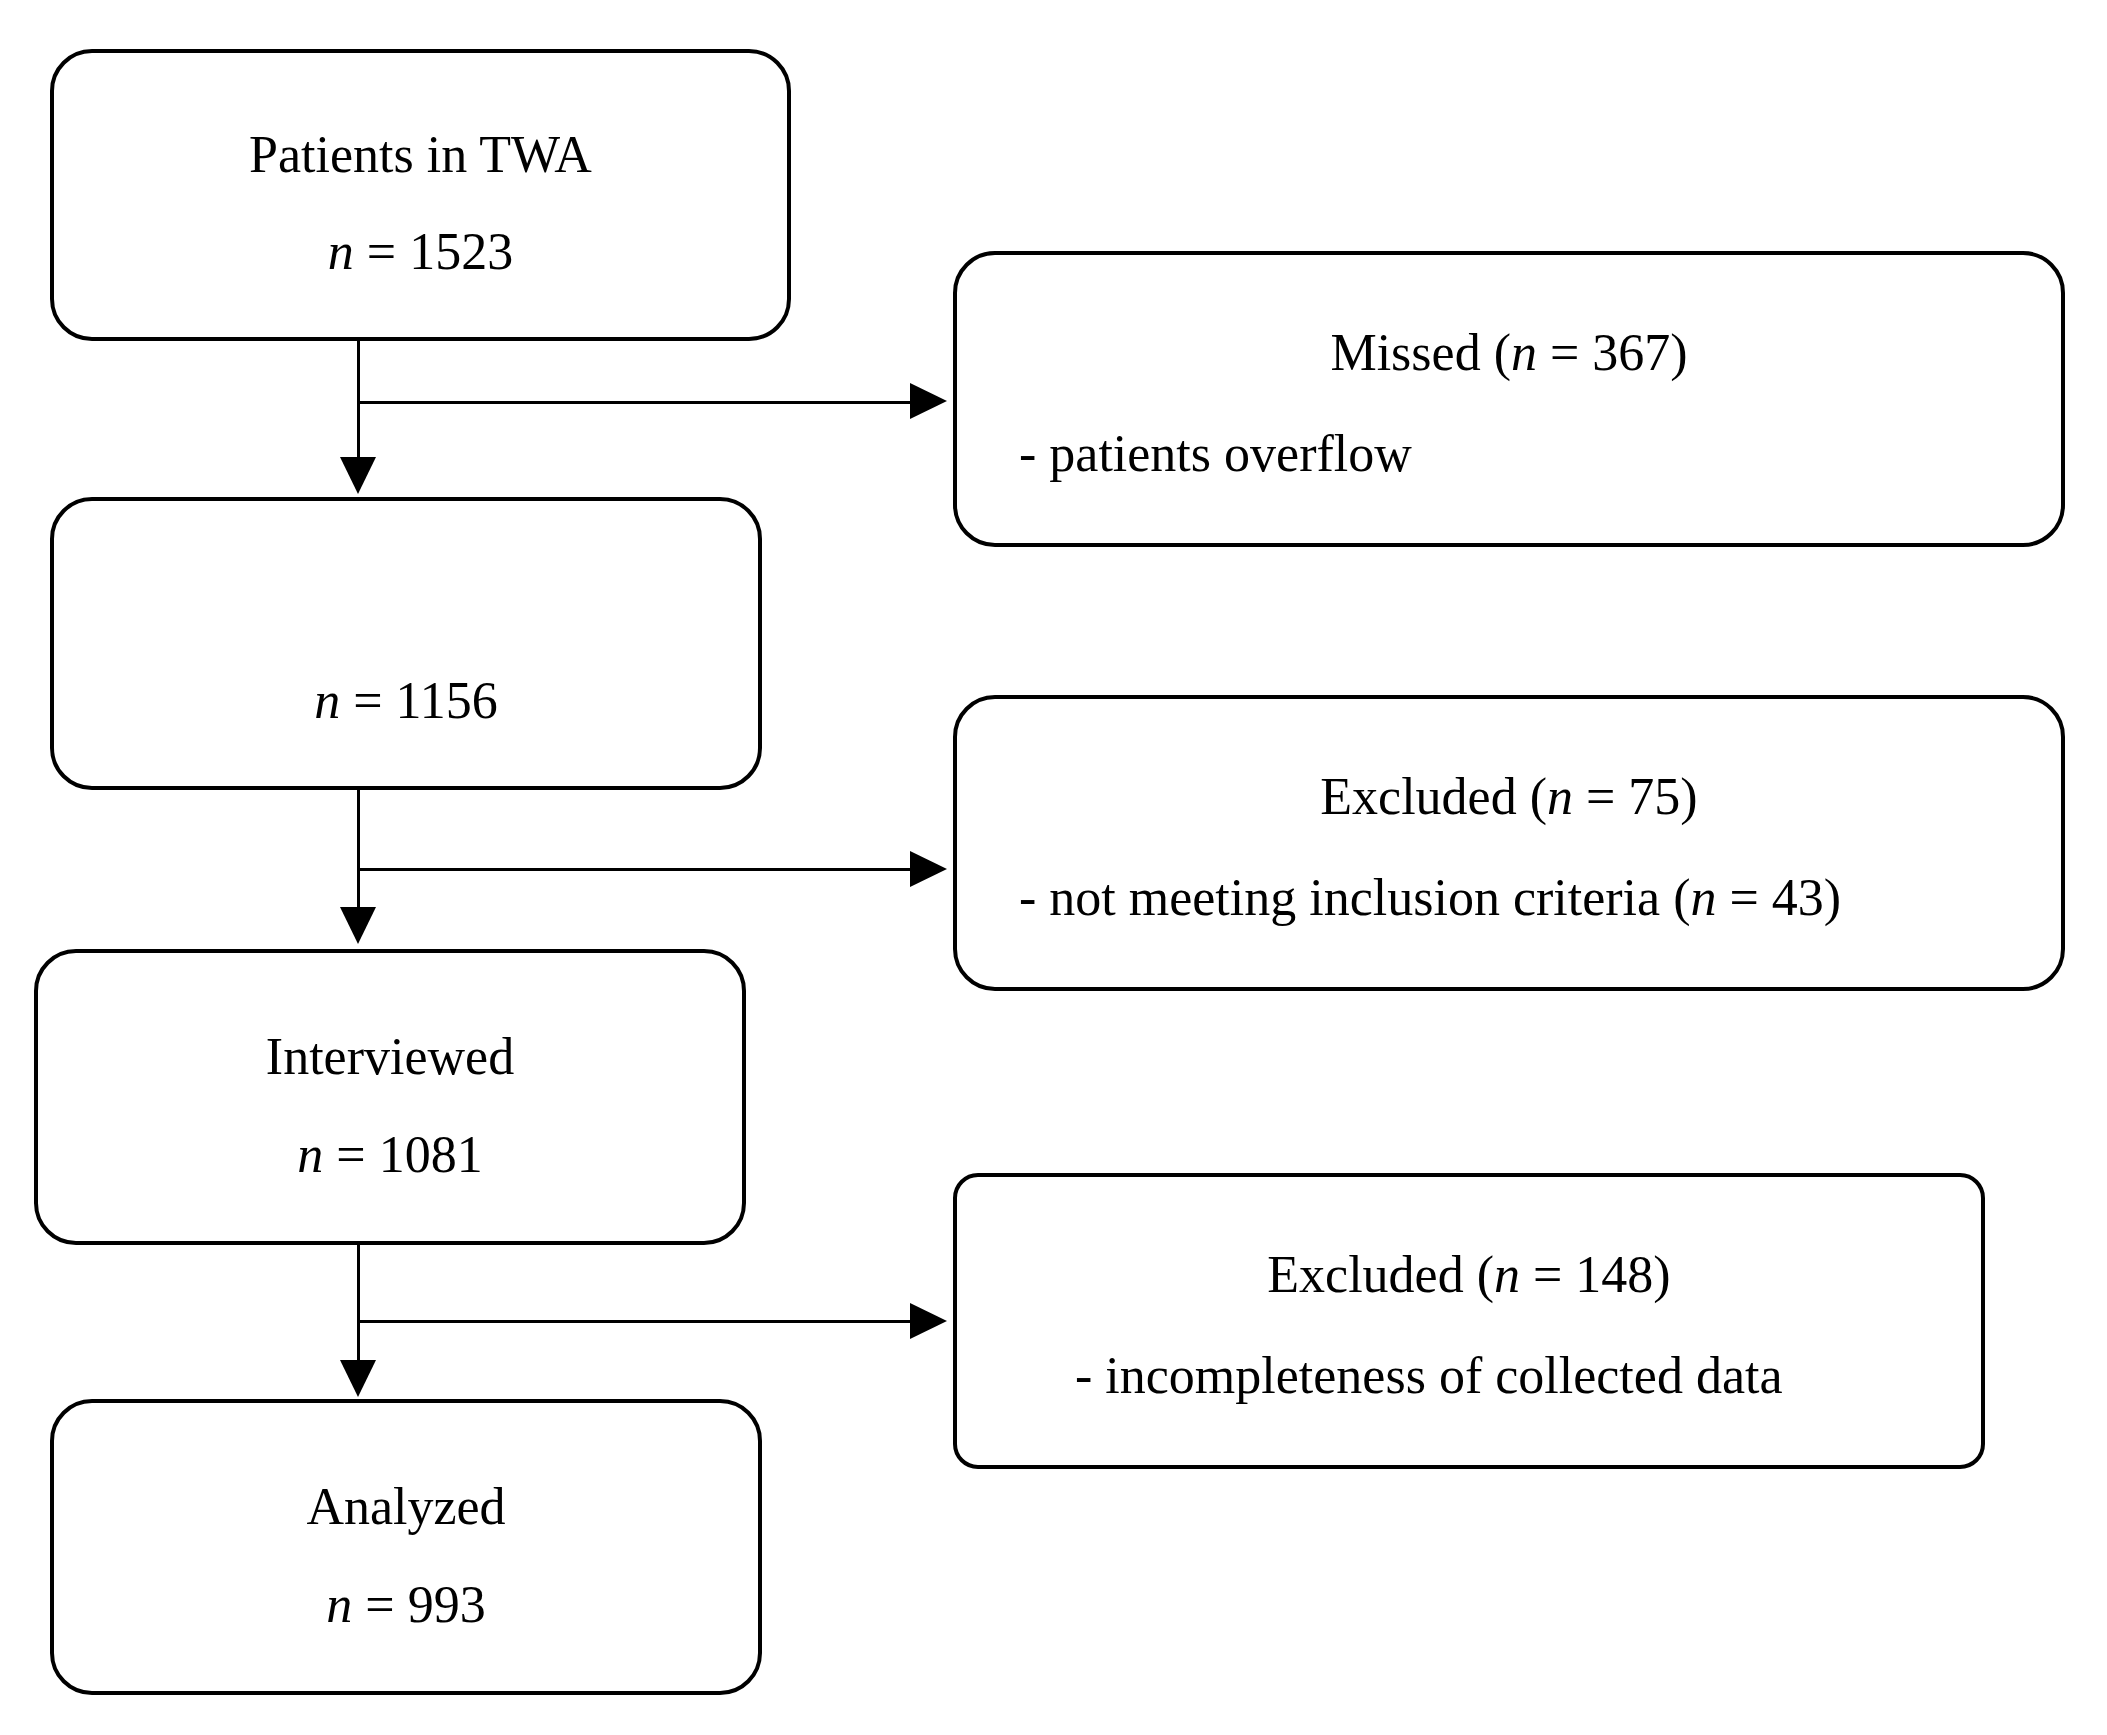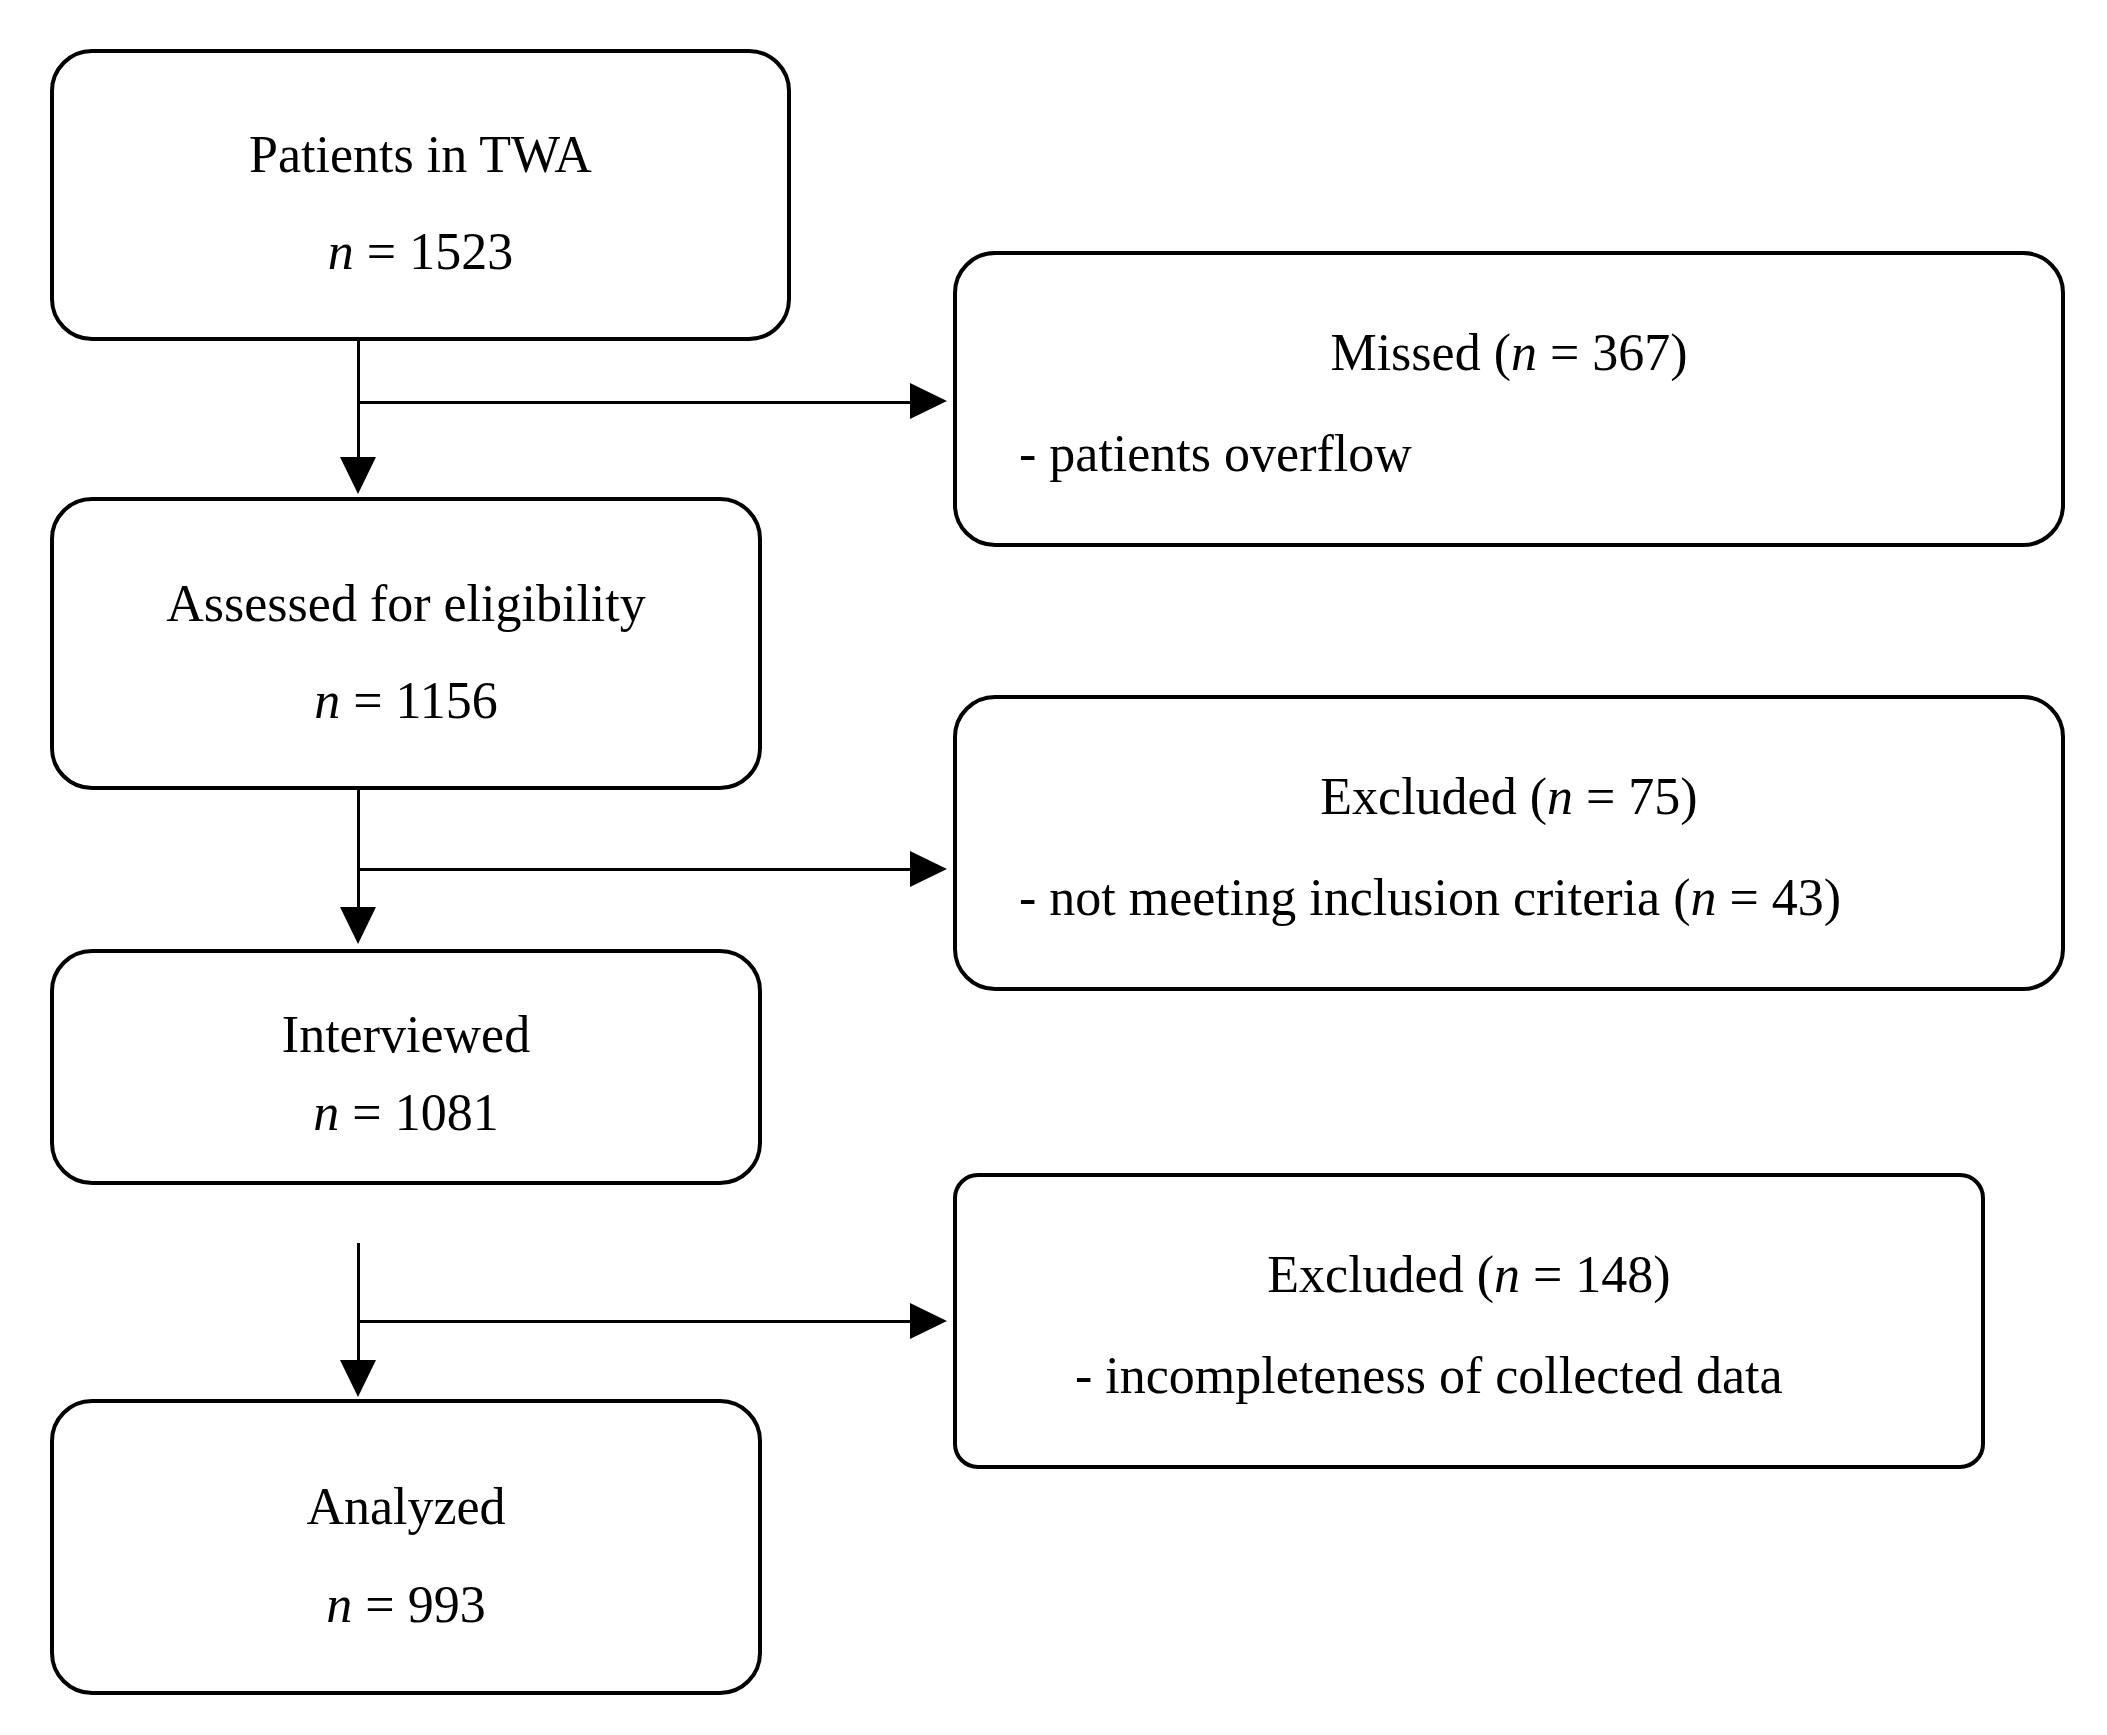--- a/index.html
+++ b/index.html
@@ -32,21 +32,21 @@
   .l1{top:36%;}
   .l2{top:70%;}
   .side .l1{top:34%;}
   .side .l2{top:69%;}
   .detail{text-align:left;padding-left:62px;}
   .detail.indent-big{padding-left:118px;}
   .nvar{font-style:italic;}
   
   .b1{left:50px;top:49px;width:741px;height:292px;}
   .b2{left:50px;top:497px;width:712px;height:293px;}
-  .b3{left:50px;top:949px;width:712px;height:236px;}
+  .b3{left:34px;top:949px;width:712px;height:296px;}
   .b4{left:50px;top:1399px;width:712px;height:296px;}
   .r1{left:953px;top:251px;width:1112px;height:296px;}
   .r2{left:953px;top:695px;width:1112px;height:296px;}
   .r3{left:953px;top:1173px;width:1032px;height:296px;border-radius:25px;}
   
   .vline{position:absolute;width:3.2px;background:#000000;}
   .hline{position:absolute;height:3.2px;background:#000000;}
   .head-down{
     position:absolute;width:0;height:0;
     border-left:18.6px solid transparent;
@@ -76,21 +76,20 @@
 <body>
 
 <div id="canvas">
 
   <div class="box main b1">
     <div class="bline l1 centered"><span>Patients in TWA</span></div>
     <div class="bline l2 centered"><span class="nvar">n</span><span> = 1523</span></div>
   </div>
 
   <div class="box main b2">
-    <div class="bline l1 centered"><span>Assessed for eligibility</span></div>
     <div class="bline l2 centered"><span class="nvar">n</span><span> = 1156</span></div>
   </div>
 
   <div class="box main b3">
     <div class="bline l1 centered"><span>Interviewed</span></div>
     <div class="bline l2 centered"><span class="nvar">n</span><span> = 1081</span></div>
   </div>
 
   <div class="box main b4">
     <div class="bline l1 centered"><span>Analyzed</span></div>

